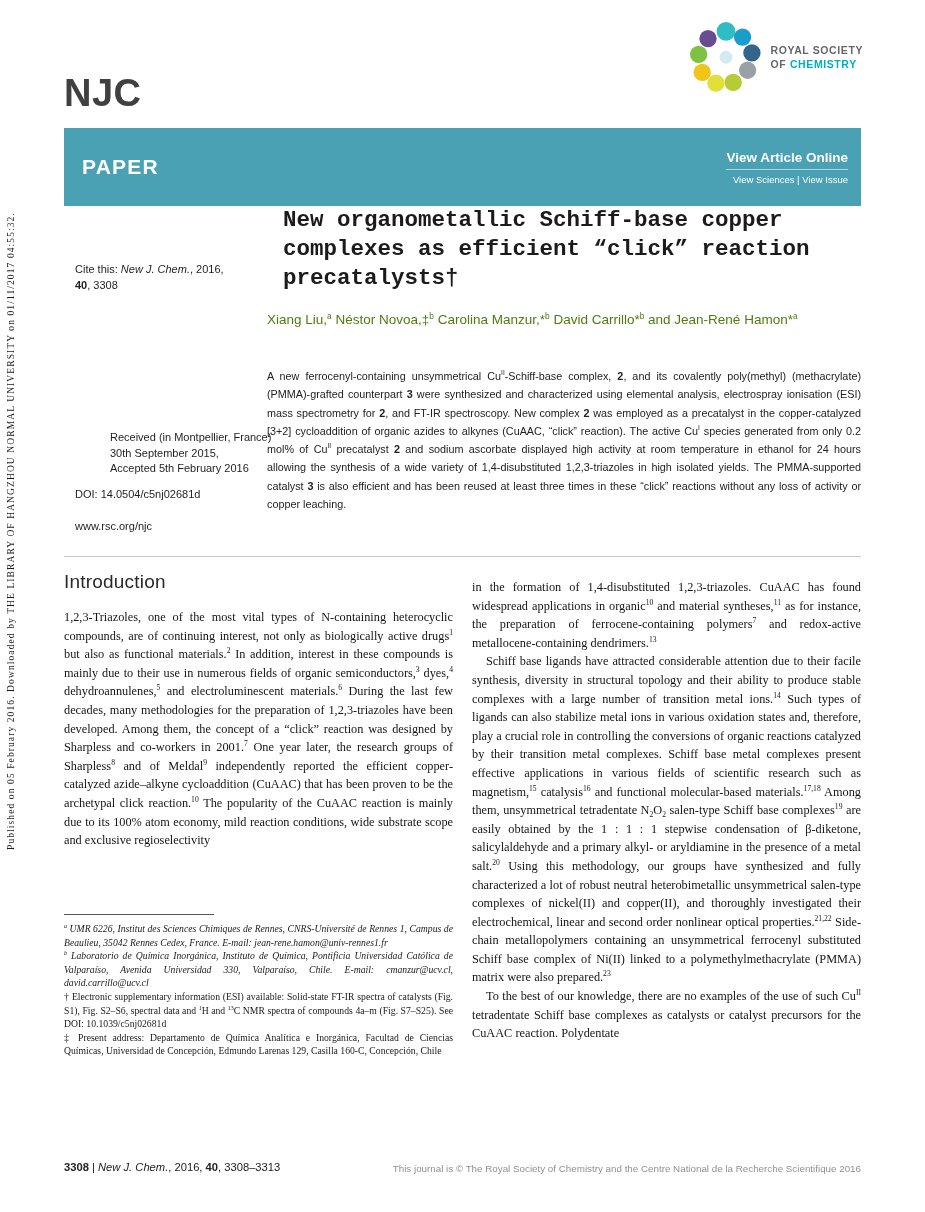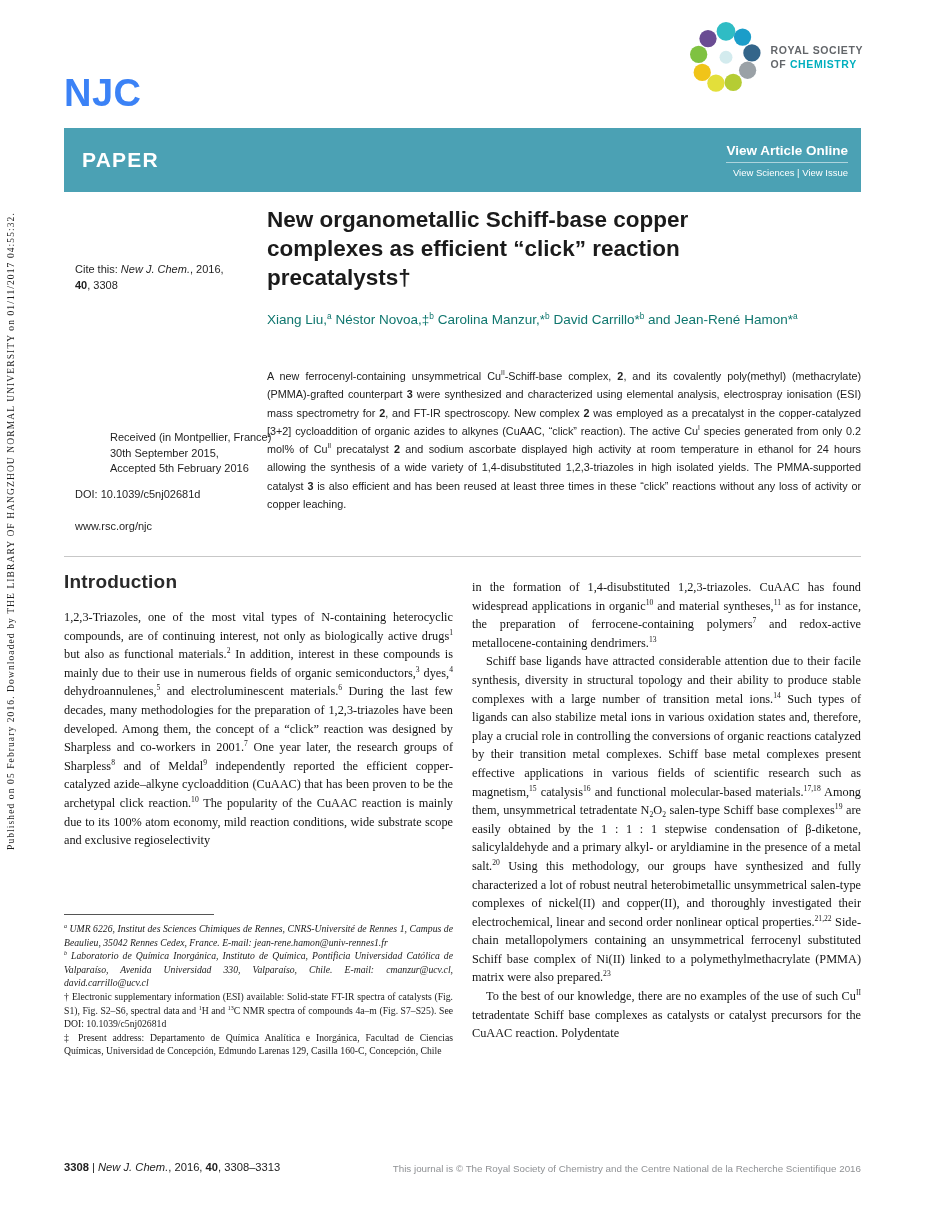--- a/index.html
+++ b/index.html
@@ -17,62 +17,62 @@
   .vtext {
     position:absolute; left:6px; top:88px; height:762px;
     writing-mode:vertical-rl; transform:rotate(180deg);
     font-family:"Liberation Serif", serif; font-size:9.5px; letter-spacing:1.1px;
     color:#1c1c1c; white-space:nowrap;
   }
 
   
   .njc {
     position:absolute; left:64px; top:72px;
-    font-size:38px; font-weight:bold; letter-spacing:0.5px; color:#3b82f6;
+    font-size:38px; font-weight:bold; letter-spacing:0.5px; color:#404040;
   }
   .rsc-brand { position:absolute; right:62px; top:22px; display:flex; align-items:center; gap:9px; }
   .rsc-text { font-size:10.5px; font-weight:bold; letter-spacing:0.6px; line-height:1.3; color:#63666a; }
   .rsc-chem { color:var(--accent, #00afbe); }
 
   
   .banner {
-    position:absolute; left:64px; top:128px; width:797px; height:64px;
+    position:absolute; left:64px; top:128px; width:797px; height:78px;
     background:var(--banner, #4ba1b4);
     display:flex; justify-content:space-between; align-items:center;
     padding:0 13px 0 18px;
   }
   .banner-paper { color:#fff; font-size:21px; font-weight:bold; letter-spacing:1.2px; }
   .banner-right { text-align:right; color:#fff; }
   .banner-vao { display:block; font-size:13.5px; font-weight:bold; padding-bottom:4px; }
   .banner-vj { display:block; font-size:9.5px; border-top:1px solid rgba(255,255,255,0.55); padding-top:4px; }
 
   
   .info { position:absolute; left:75px; width:185px; font-size:11px; line-height:1.42; color:#1f1f1f; }
   .info-cite { top:262px; }
   .info-received { top:430px;margin-left:35px; }
   .info-doi { top:487px; }
   .info-site { top:519px; }
 
   
   .title {
-    position:absolute; left:267px; top:206px; width:540px;
-    font-size:22.5px; font-weight:bold; line-height:1.28; color:#1b1b1b;
+    position:absolute; left:283px; top:206px; width:540px;
+    font-size:22.5px; font-weight:bold; line-height:1.28; color:#1b1b1b;font-family:Liberation Mono, monospace;
   }
-  .authors { position:absolute; left:267px; top:310px; width:594px; font-size:13.5px; line-height:1.5; color:#0f766e; }
+  .authors { position:absolute; left:267px; top:310px; width:594px; font-size:13.5px; line-height:1.5; color:#4d7c0f; }
   .abstract {
     position:absolute; left:267px; top:367px; width:594px;
     font-size:10.8px; line-height:18.3px; text-align:justify; color:#222;
   }
 
   .rule-full { position:absolute; left:64px; top:556px; width:797px; border-top:1px solid #c7c7c7; }
 
   
   .col-left { position:absolute; left:64px; top:571px; width:389px; }
   .col-right { position:absolute; left:472px; top:578px; width:389px; }
-  .section-heading { font-size:19px; font-weight:bold; letter-spacing:0.2px; color:#2a2a2a; margin-bottom:15px; }
+  .section-heading { font-size:19px; font-weight:normal; letter-spacing:0.2px; color:#2a2a2a; margin-bottom:15px; }
   .serif { font-family:"Liberation Serif", serif; font-size:12.3px; line-height:18.6px; text-align:justify; color:#141414; }
   .serif p + p { text-indent:14px; }
 
   
   .footnotes { position:absolute; left:64px; top:914px; width:389px; }
   .footnote-rule { width:150px; border-top:1px solid #555; margin-bottom:7px; }
   .footnotes p {
     font-family:"Liberation Serif", serif; font-size:9.7px; line-height:13.6px;
     text-align:justify; color:#1a1a1a;
   }
@@ -115,21 +115,21 @@
   <div class="banner">
     <span class="banner-paper">PAPER</span>
     <span class="banner-right">
       <a class="banner-vao">View Article Online</a>
       <a class="banner-vj">View Sciences | View Issue</a>
     </span>
   </div>
 
   <div class="info info-cite">Cite this: <i>New J. Chem.</i>, 2016,<br><b>40</b>, 3308</div>
   <div class="info info-received">Received (in Montpellier, France)<br>30th September 2015,<br>Accepted 5th February 2016</div>
-  <div class="info info-doi">DOI: 10.1039/c5nj02681d</div>
+  <div class="info info-doi">DOI: 14.0504/c5nj02681d</div>
   <div class="info info-site"><a>www.rsc.org/njc</a></div>
 
   <h1 class="title">New organometallic Schiff-base copper complexes as efficient “click” reaction precatalysts†</h1>
   <div class="authors">Xiang Liu,<sup>a</sup> Néstor Novoa,‡<sup>b</sup> Carolina Manzur,*<sup>b</sup> David Carrillo*<sup>b</sup> and Jean-René Hamon*<sup>a</sup></div>
   <div class="abstract">A new ferrocenyl-containing unsymmetrical Cu<sup>II</sup>-Schiff-base complex, <b>2</b>, and its covalently poly(methyl) (methacrylate) (PMMA)-grafted counterpart <b>3</b> were synthesized and characterized using elemental analysis, electrospray ionisation (ESI) mass spectrometry for <b>2</b>, and FT-IR spectroscopy. New complex <b>2</b> was employed as a precatalyst in the copper-catalyzed [3+2] cycloaddition of organic azides to alkynes (CuAAC, “click” reaction). The active Cu<sup>I</sup> species generated from only 0.2 mol% of Cu<sup>II</sup> precatalyst <b>2</b> and sodium ascorbate displayed high activity at room temperature in ethanol for 24 hours allowing the synthesis of a wide variety of 1,4-disubstituted 1,2,3-triazoles in high isolated yields. The PMMA-supported catalyst <b>3</b> is also efficient and has been reused at least three times in these “click” reactions without any loss of activity or copper leaching.</div>
 
   <div class="rule-full"></div>
 
   <div class="col-left">
     <div class="section-heading">Introduction</div>

